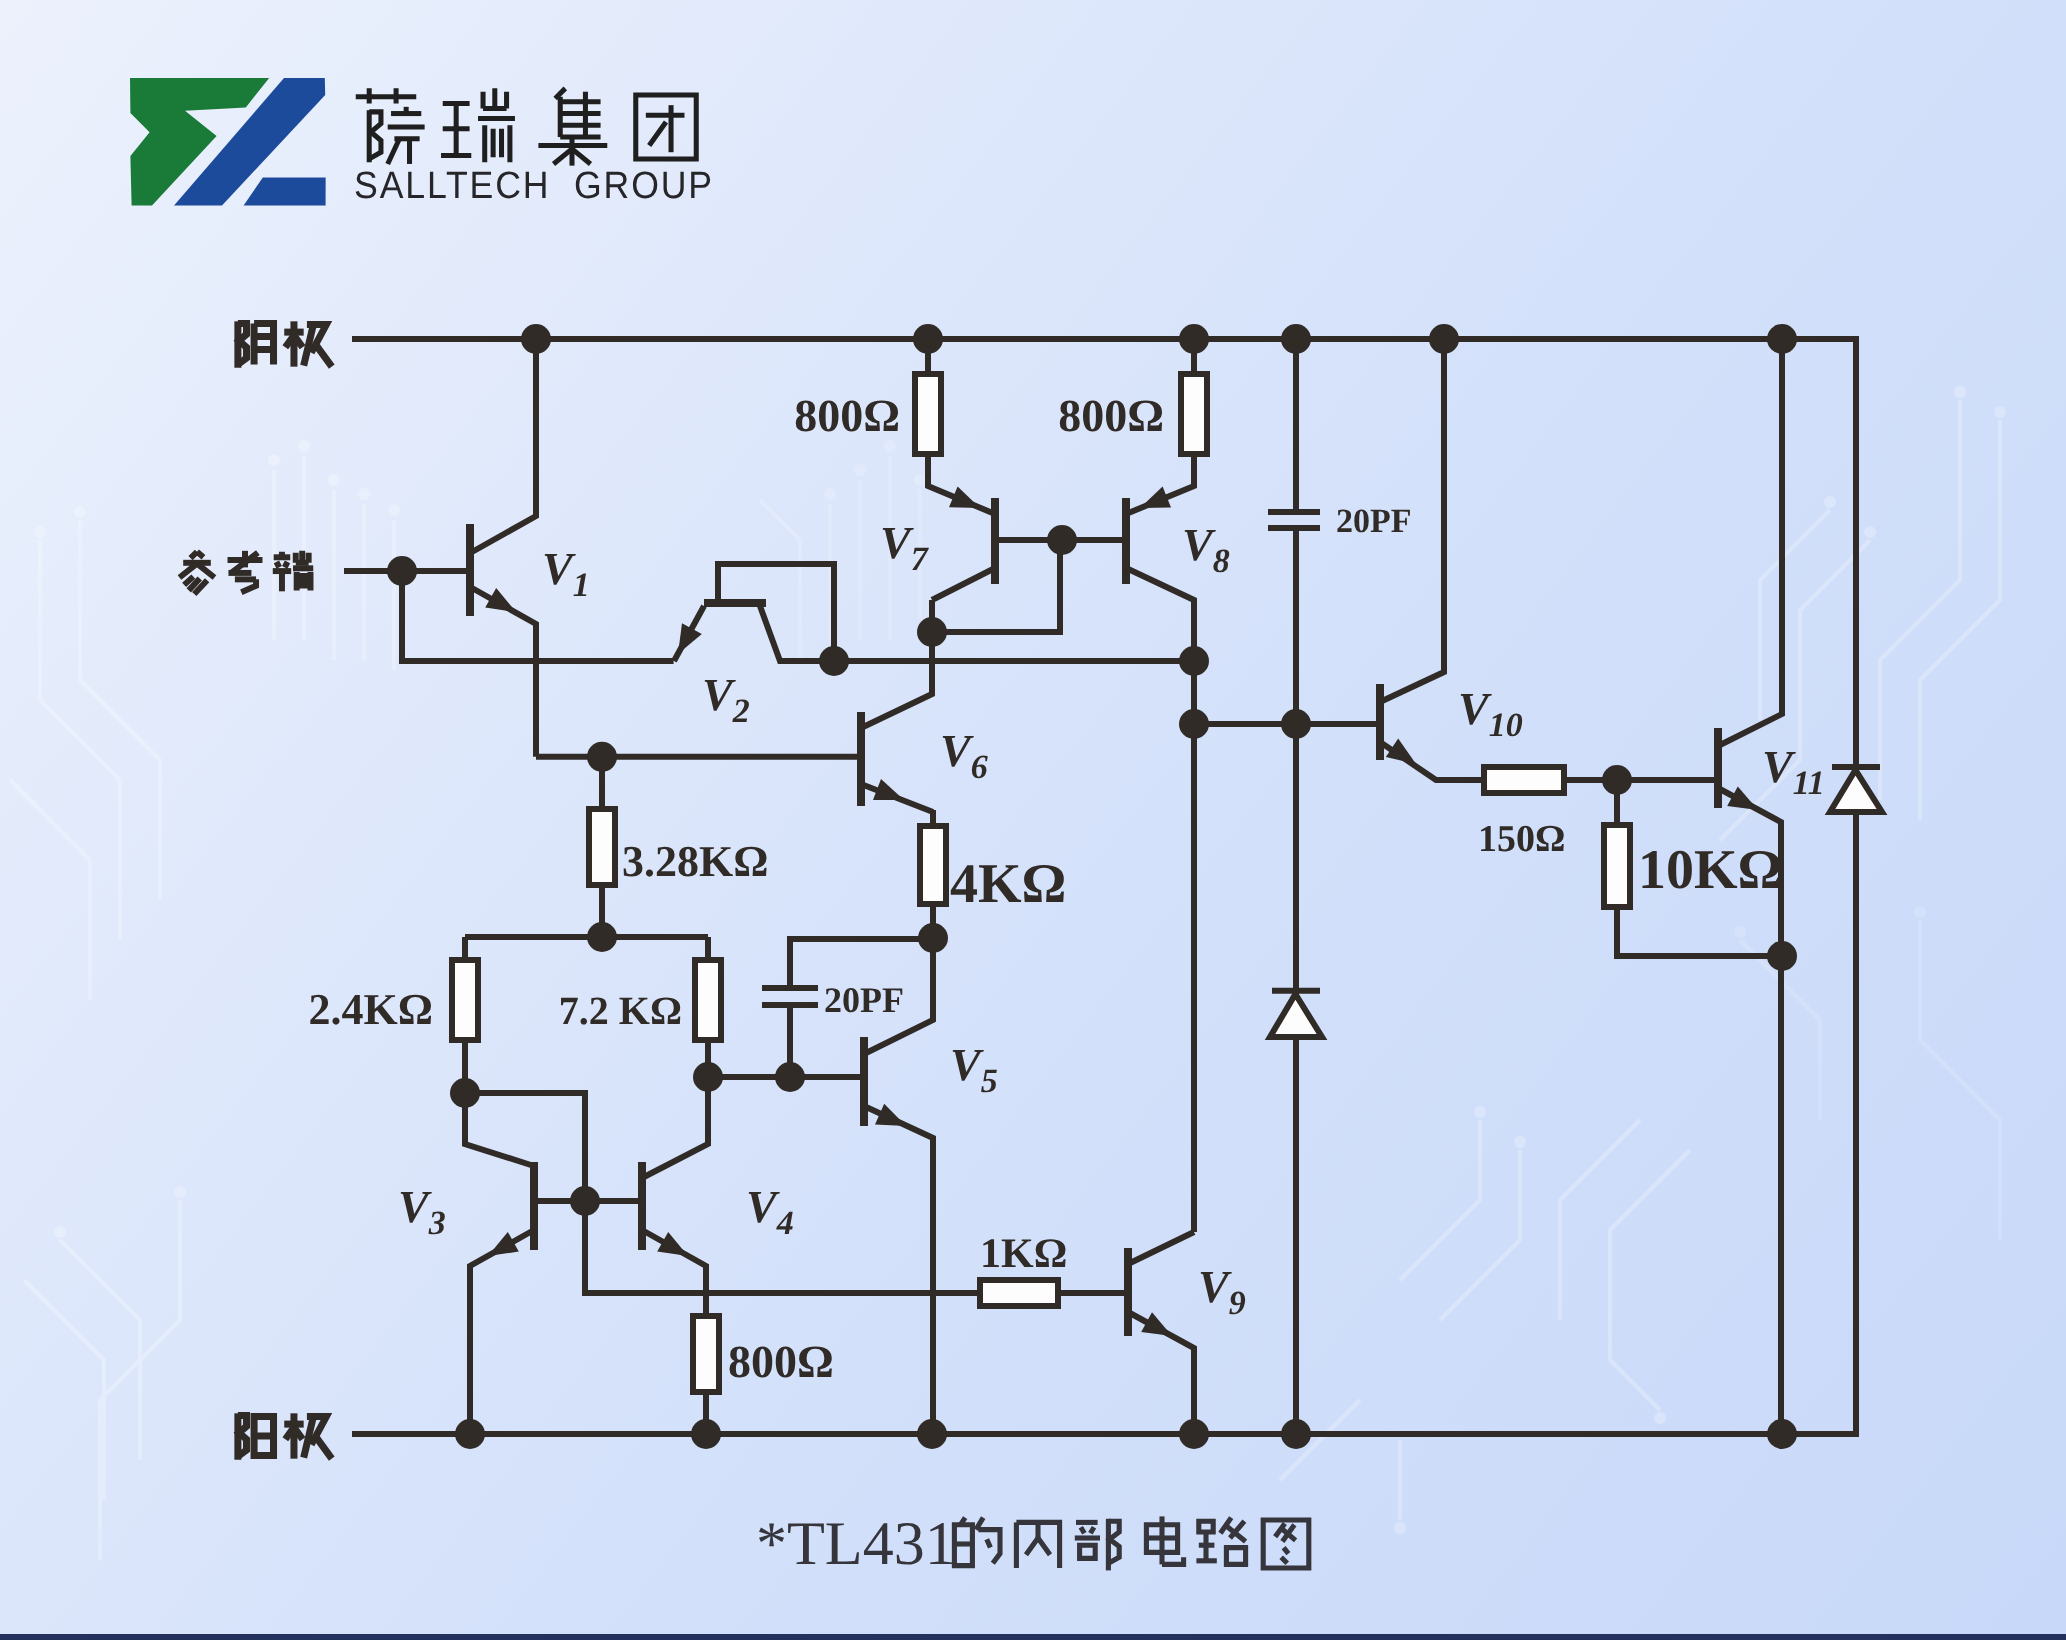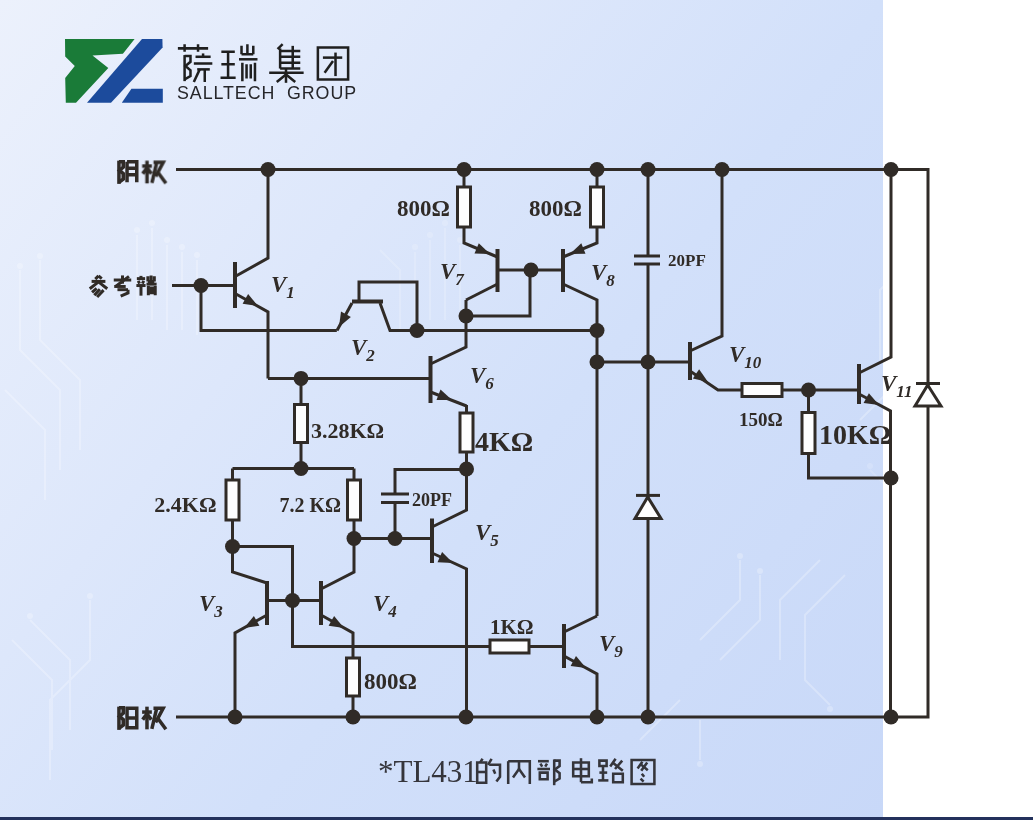--- a/index.html
+++ b/index.html
@@ -1,17 +1,17 @@
 <!DOCTYPE html>
 <html><head>
 <meta charset="utf-8">
 <style>
 html,body{margin:0;padding:0;}
 body{width:1033px;height:820px;overflow:hidden;font-family:"Liberation Sans",sans-serif;}
-#stage{position:relative;width:883px;height:820px;
+#stage{position:relative;width:1033px;height:820px;
 background:linear-gradient(128deg,#ecf1fc 0%,#dde7fb 34%,#d2e0fa 58%,#c8d8f8 100%);}
 svg{position:absolute;left:0;top:0;}
 </style>
 </head>
 <body>
 <div id="stage">
 <svg width="1033" height="820" viewBox="0 0 1033 820">
 <defs>
 <g id="g_yin">
 <path d="M22,8 V94"></path>

